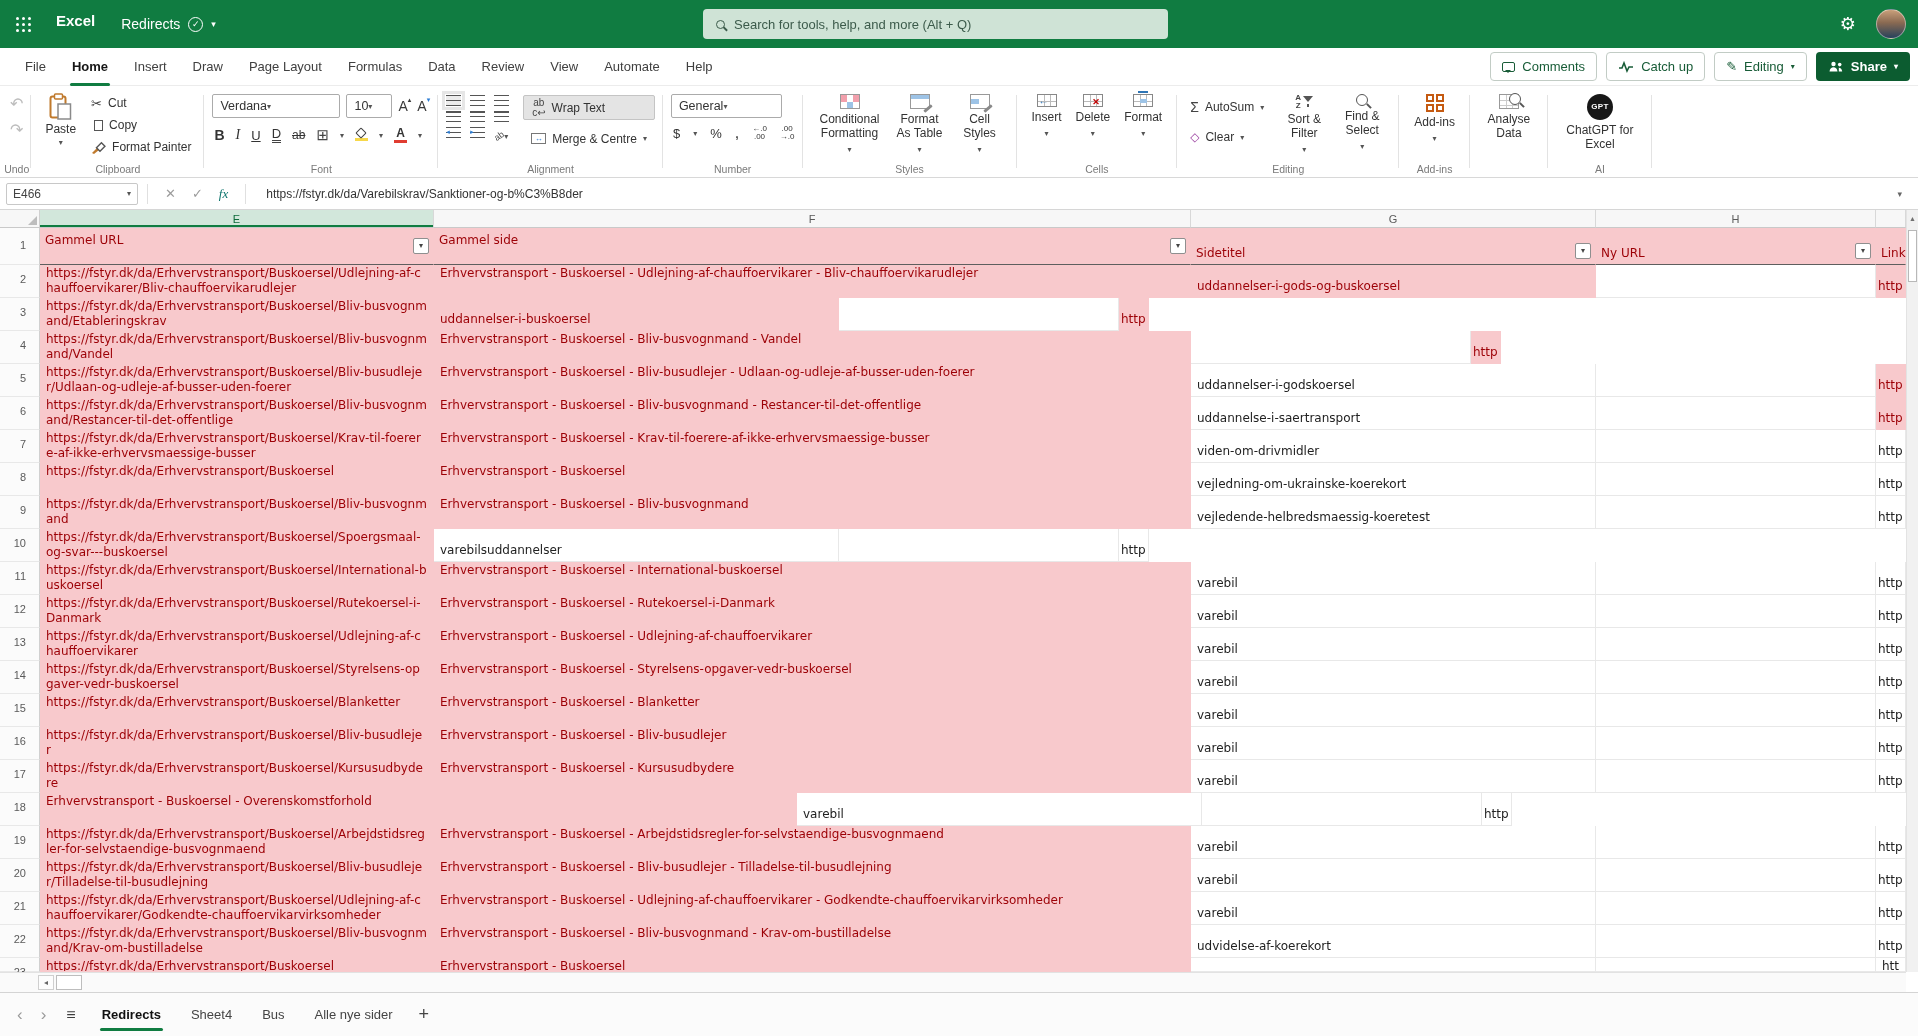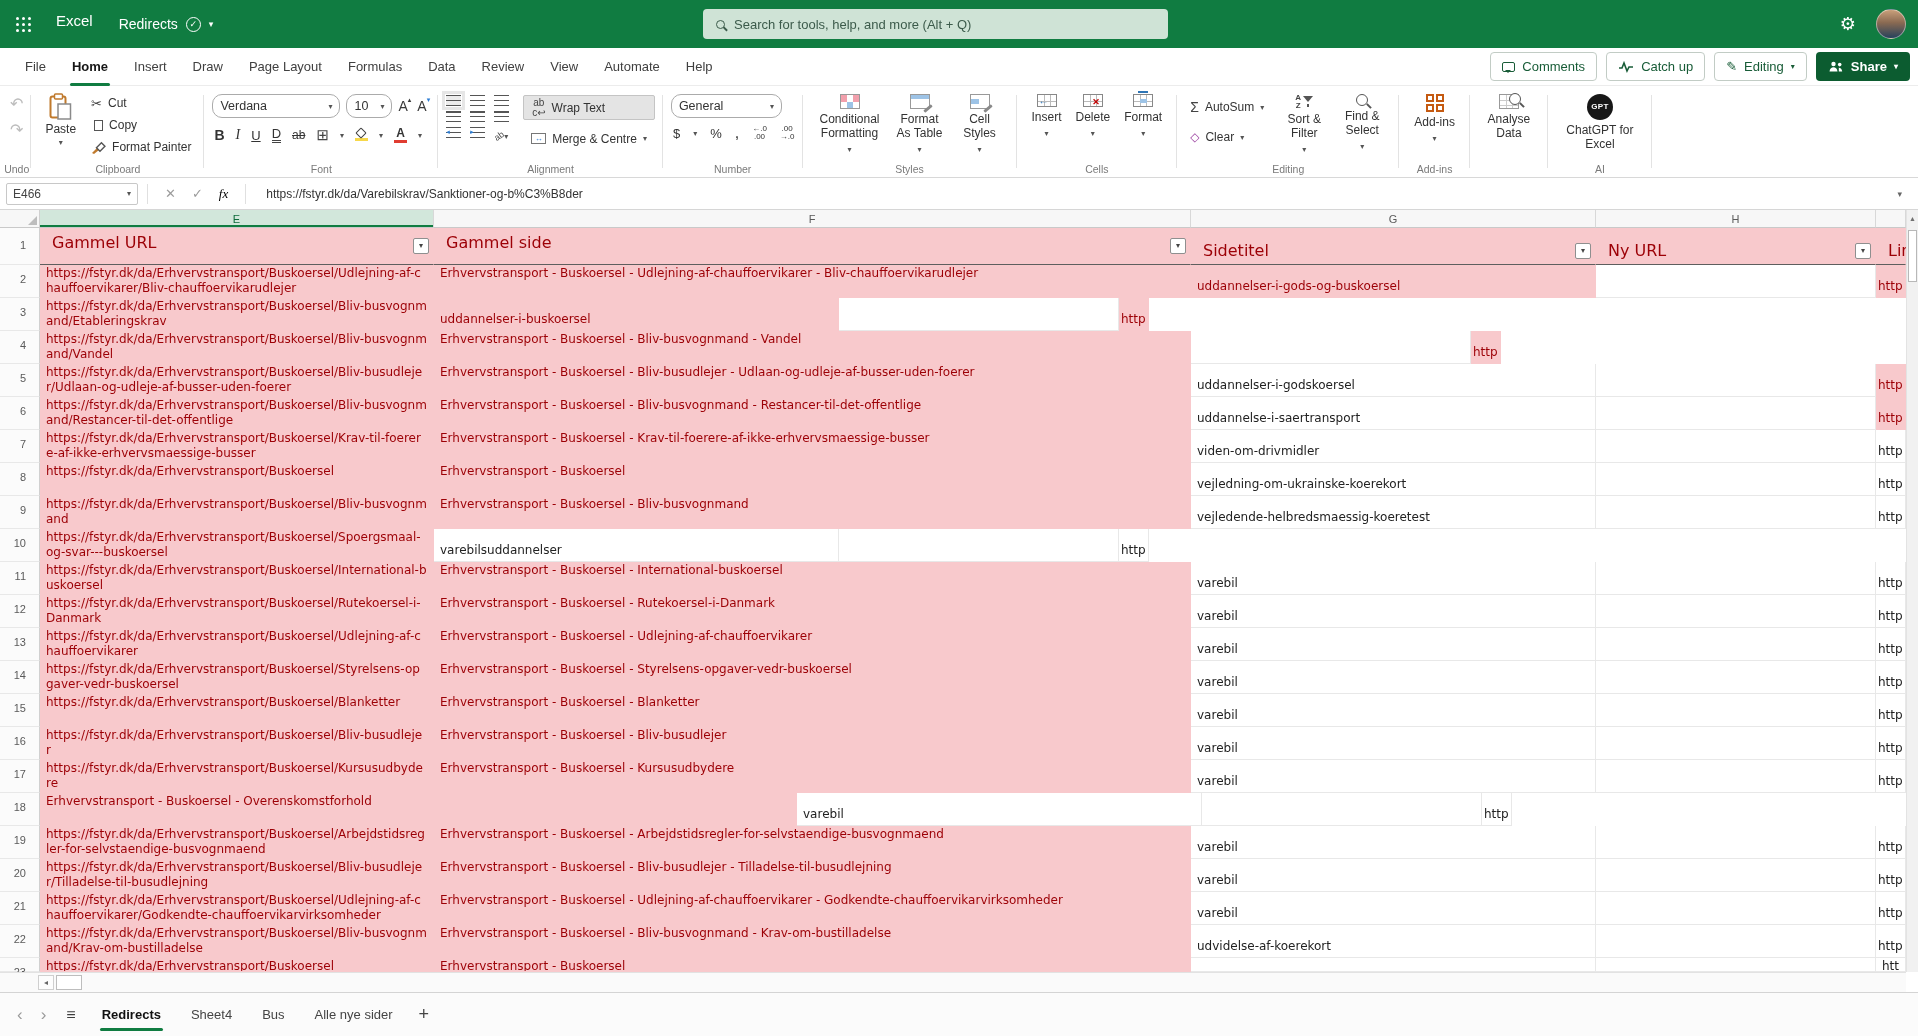--- a/index.html
+++ b/index.html
@@ -3,21 +3,21 @@
 <meta charset="utf-8">
 <style>
 *{box-sizing:border-box;margin:0;padding:0}
 html,body{width:1918px;height:1036px;overflow:hidden}
 body{font-family:"Liberation Sans","DejaVu Sans",sans-serif;background:#fff;position:relative;font-size:13px;color:#333}
 
 .topbar{height:48px;background:#107C41;display:flex;align-items:center;color:#fff;position:relative}
 .launcher{width:46px;height:48px;display:flex;align-items:center;justify-content:center;cursor:pointer}
 .dots{display:grid;grid-template-columns:repeat(3,3px);grid-gap:3px}
 .dots i{width:3px;height:3px;border-radius:50%;background:#fff}
-.brand{font-size:15px;font-weight:400;margin:0 26px 8px 10px}
+.brand{font-size:15px;font-weight:700;margin:0 26px 8px 10px}
 .doc{display:flex;align-items:center;gap:8px;font-size:14px}
 .savecirc{width:15px;height:15px;border:1.3px solid #fff;border-radius:50%;display:flex;align-items:center;justify-content:center;font-size:9px;color:#fff}
 .tchev{font-size:9px;color:#fff}
 .searchbox{position:absolute;left:703px;top:9px;width:465px;height:30px;background:#CFE3D6;border-radius:4px;display:flex;align-items:center;gap:9px;padding:0 13px;color:#3C5B4B}
 .lens{position:relative;width:9px;height:9px;border:1.5px solid currentColor;border-radius:50%;flex:none}
 .lens::after{content:"";position:absolute;width:5px;height:1.5px;background:currentColor;right:-4px;bottom:-2px;transform:rotate(45deg)}
 .topright{position:absolute;right:12px;display:flex;align-items:center;gap:20px}
 .gear{font-size:18px;line-height:1}
 .avatar{width:30px;height:30px;border-radius:50%;background:linear-gradient(180deg,#c9a07b 0%,#8a6a52 45%,#27415c 100%);border:1px solid rgba(255,255,255,.45)}
 
@@ -41,21 +41,21 @@
 .ib{background:none;border:none;font-size:16px;color:#444;cursor:pointer;line-height:1}
 .dis{color:#BDBDBD}
 .bigbtn{display:flex;flex-direction:column;align-items:center;gap:2px;font-size:12px;color:#333;padding:1px 6px;cursor:pointer}
 .smallcol{display:flex;flex-direction:column;margin-left:4px}
 .sb{display:flex;align-items:center;gap:6px;font-size:12px;color:#333;height:22px;padding:0 5px;background:none;border:none;cursor:pointer;white-space:nowrap}
 .scis{font-size:13px;color:#444}
 .cpico{width:9px;height:11px;border:1.2px solid #555;background:#fff;position:relative;margin-left:3px}
 .cpico::before{content:"";position:absolute;left:2px;top:-4px;width:9px;height:11px;border:1.2px solid #555;background:#fff;z-index:-1}
 .fontcol{display:flex;flex-direction:column;gap:6px;padding-top:2px}
 .fontrow{display:flex;align-items:center;gap:6px}
-.selbox{border:1px solid #ABABAB;height:24px;display:flex;align-items:center;justify-content:space-between;padding:0 7px;font-size:12.5px;color:#333;background:#fff;border-radius:10px;cursor:pointer}
+.selbox{border:1px solid #ABABAB;height:24px;display:flex;align-items:center;padding:0 7px;font-size:12.5px;color:#333;background:#fff;border-radius:2px;cursor:pointer}
 .wfam{width:128px}.wsz{width:46px}
 .fsz{display:flex;align-items:flex-start;font-size:14px;color:#3a3a3a;cursor:pointer;background:none;border:none}
 .fsz .mini{font-size:7px;margin-top:-2px}
 .blue{color:#2B7CD3}
 .fontrow2{display:flex;align-items:center;gap:11px;padding:2px 2px 0}
 .fbold{font-weight:700;font-size:14px}.fital{font-style:italic;font-family:"Liberation Serif",serif;font-size:14px}
 .fund{text-decoration:underline;font-size:13px}
 .fdund{font-size:13px;border-bottom:3px double #444;line-height:13px}
 .fstrk{text-decoration:line-through;font-size:12px}
 .bord{font-size:15px;color:#444}
@@ -108,38 +108,38 @@
 .adi i{width:8px;height:8px;border:2px solid #C55A11}
 .ani{width:20px;height:15px;border:1px solid #999;position:relative;background:repeating-linear-gradient(to right,transparent 0 5.6px,#CCC 5.6px 6.6px),repeating-linear-gradient(to bottom,transparent 0 4.5px,#CCC 4.5px 5.5px)}
 .ani .lens2{position:absolute;right:-3px;top:-2px;background:#fff}
 .gptc{width:26px;height:26px;border-radius:50%;background:#171717;color:#fff;font-size:8px;font-weight:700;display:flex;align-items:center;justify-content:center;letter-spacing:.3px}
 .w74{width:78px}.w60{width:62px}.w56{width:58px}.w86{width:88px}
 
 .fbar{height:32px;background:#fff;border-bottom:1px solid #D6D6D6;display:flex;align-items:center}
 .namebox{width:132px;height:22px;border:1px solid #C8C8C8;margin-left:6px;border-radius:2px;display:flex;align-items:center;justify-content:space-between;padding:0 6px;font-size:12px;color:#444;cursor:pointer}
 .fdivider{width:1px;height:20px;background:#E0E0E0;margin:0 9px}
 .fic{color:#9B9B9B;font-size:13px;margin:0 8px;background:none;border:none;cursor:pointer}
-.fx{font-style:italic;font-family:"Liberation Serif",serif;color:#000000;font-size:13px}
+.fx{font-style:italic;font-family:"Liberation Serif",serif;color:#0f766e;font-size:13px}
 .ftext{margin-left:11px;font-size:12px;color:#333;flex:1;white-space:nowrap;overflow:hidden}
 .fexp{margin-right:16px;color:#666;font-size:9px}
 
 .sheet{position:absolute;top:210px;left:0;width:1906px;height:762px;overflow:hidden;background:#fff}
 .lrow{display:flex;height:18px;background:#F7F7F7}
 .lcell{border-right:1px solid #D8D8D8;border-bottom:1px solid #C9C9C9;font-size:11px;color:#5A5A5A;display:flex;align-items:center;justify-content:center;cursor:pointer}
 .lcell.active{background:#D2E7DB;color:#0E6B3A;box-shadow:inset 0 -2px 0 #107C41}
 .corner{width:40px;position:relative;background:#F7F7F7;border-right:1px solid #D0D0D0;border-bottom:1px solid #C9C9C9;cursor:pointer}
 .corner::after{content:"";position:absolute;right:2px;bottom:2px;border-left:9px solid transparent;border-bottom:9px solid #BDBDBD}
 .wE{width:394px}.wF{width:757px}.wG{width:405px}.wH{width:280px}.wI{width:30px}
 .gut{width:40px;border-right:1px solid #D0D0D0;border-bottom:1px solid #E8E8E8;font-size:11px;color:#5A5A5A;text-align:right;padding:8px 13px 0 0;background:#FBFBFB;cursor:pointer;flex:none}
 .hrow{display:flex;height:37px}
 .hgut{padding-top:11px}
 .c{font-size:12px;font-family:"DejaVu Sans",sans-serif;color:#222;border-right:1px solid #E8E8E8;border-bottom:1px solid #E8E8E8;flex:none;cursor:cell}
 .bad{background:#F8C9CC;color:#9C0006;border-right-color:#F8C9CC;border-bottom-color:#F8C9CC}
 .hdrc{position:relative;border-bottom:1px solid #5E5E5E}
-.hlab{position:absolute;left:12px;font-size:16px;white-space:nowrap}
+.hlab{position:absolute;left:5px;font-size:12px;white-space:nowrap}
 .lt{top:5px}.lb{bottom:4px}
 .fbtn{position:absolute;width:16px;height:16px;background:#fff;border:1px solid #8F8F8F;border-radius:2px;display:flex;align-items:center;justify-content:center;right:4px;cursor:pointer;padding:0}
 .fbtn span{font-size:8px;color:#444;line-height:1}
 .ftop{top:10px}.fbot{bottom:5px}
 .grow{display:flex;height:33px}
 .ce{padding:1px 6px 0;word-break:break-all;line-height:15px;overflow:hidden}
 .cf{padding:1px 6px 0;white-space:nowrap;overflow:hidden;line-height:15px}
 .cg{display:flex;align-items:flex-end;padding:0 6px 4px;white-space:nowrap;overflow:hidden}
 .ci{display:flex;align-items:flex-end;padding:0 2px 4px;overflow:hidden}
 .prow{display:flex;height:14px;overflow:hidden}

